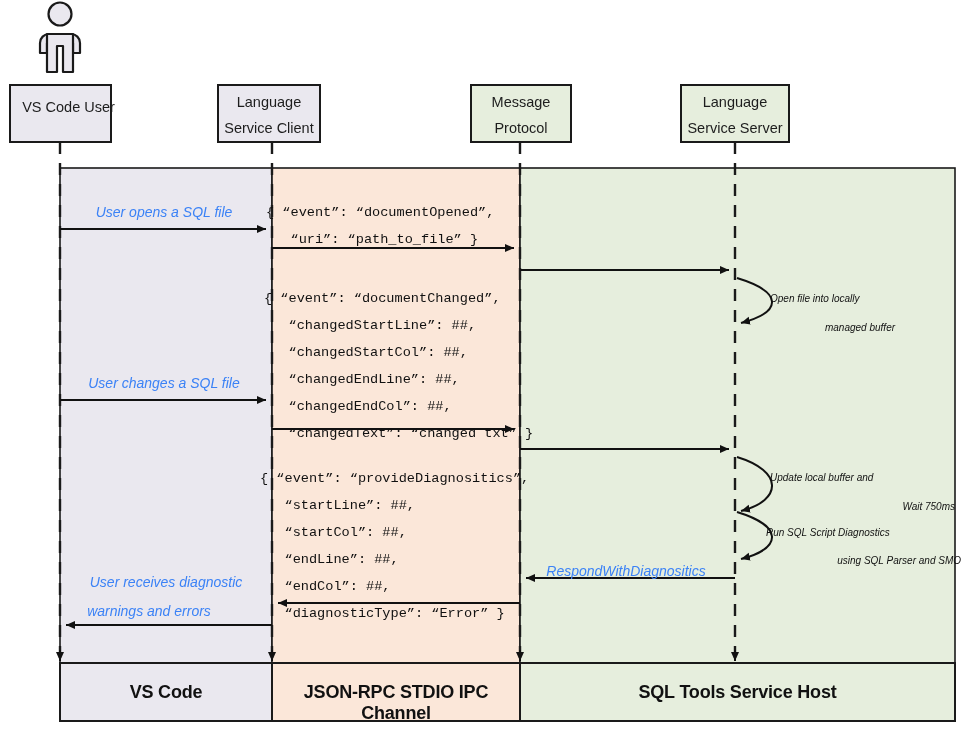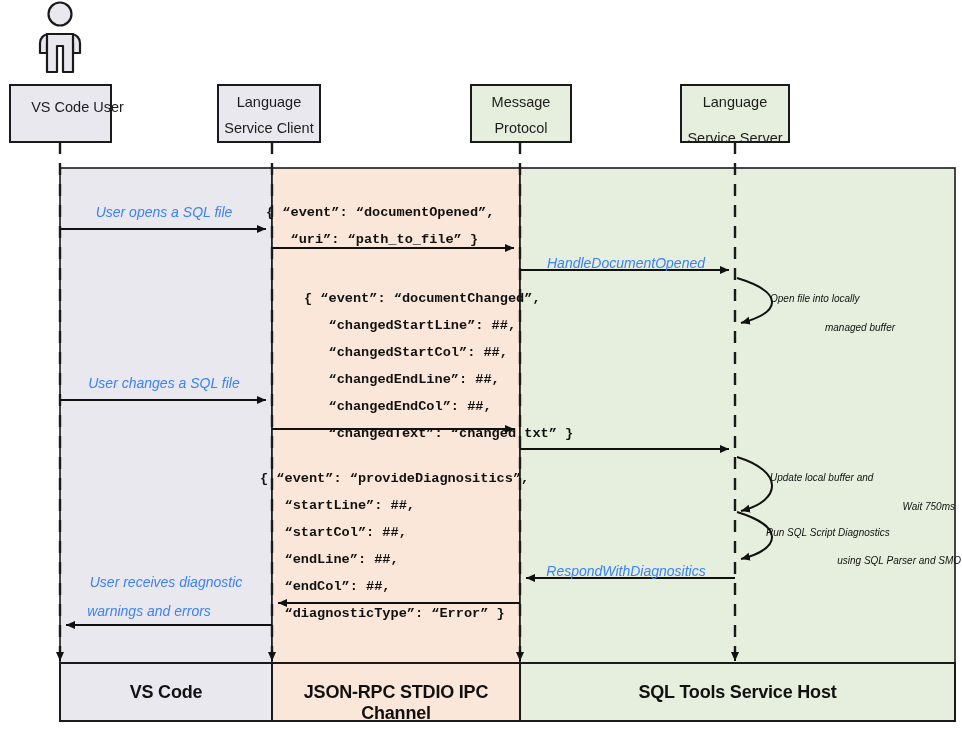--- a/index.html
+++ b/index.html
@@ -20,21 +20,21 @@
   .msg-label{
     position:absolute;
     font-family:"Liberation Sans",sans-serif;
     font-style:italic;font-size:14px;color:#3b82f6;text-align:center;
     line-height:1.95;white-space:nowrap;
   }
   .json-block{
     position:absolute;
     font-family:"Liberation Mono",monospace;
     font-size:13.6px;color:#111;line-height:1.98;white-space:pre;
-    font-weight:bold;
+    font-weight:normal;
   }
   .note-label{
     position:absolute;
     font-family:"Liberation Sans",sans-serif;
     font-style:italic;font-size:10px;color:#111;text-align:center;
     line-height:1.95;white-space:nowrap;
   }
 </style>
 </head>
 <body>
@@ -101,47 +101,46 @@
       <rect x="520" y="663" width="435" height="58" fill="#e6eedd" stroke="#1a1a1a" stroke-width="2"></rect>
       <g stroke="#111" stroke-width="2" fill="none">
         <line x1="60" y1="650" x2="60" y2="661" marker-end="url(#arrowEnd)"></line>
         <line x1="272" y1="650" x2="272" y2="661" marker-end="url(#arrowEnd)"></line>
         <line x1="520" y1="650" x2="520" y2="661" marker-end="url(#arrowEnd)"></line>
         <line x1="735" y1="650" x2="735" y2="661" marker-end="url(#arrowEnd)"></line>
       </g>
     </g>
   </svg>
 
-  <div class="header-box-label" style="left:27px;top:94px;width:101px;">VS Code User</div>
+  <div class="header-box-label" style="left:18px;top:94px;width:101px;">VS Code User</div>
 
   <div class="header-box-label" style="left:218px;top:89px;width:102px;">Language</div>
   <div class="header-box-label" style="left:218px;top:115px;width:102px;">Service Client</div>
 
   <div class="header-box-label" style="left:471px;top:89px;width:100px;">Message</div>
   <div class="header-box-label" style="left:471px;top:115px;width:100px;">Protocol</div>
 
   <div class="header-box-label" style="left:681px;top:89px;width:108px;">Language</div>
-  <div class="header-box-label" style="left:681px;top:115px;width:108px;margin-top:10px;">Service Server</div>
+  <div class="header-box-label" style="left:681px;top:115px;width:108px;">Service Server</div>
 
   <div class="msg-label" style="left:60px;top:199px;width:208px;">User opens a SQL file</div>
 
   <div class="msg-label" style="left:60px;top:370px;width:208px;">User changes a SQL file</div>
 
   <div class="msg-label" style="left:60px;top:569px;width:212px;">User receives diagnostic</div>
   <div class="msg-label" style="left:43px;top:598px;width:212px;">warnings and errors</div>
 
-  <div class="msg-label" style="left:523px;top:250px;width:206px;">HandleDocumentOpened</div>
 
 
   <div class="msg-label" style="left:523px;top:558px;width:206px;">RespondWithDiagnositics</div>
 
   <div class="json-block" style="left:266px;top:200px;">{ “event”: “documentOpened”,
    “uri”: “path_to_file” }</div>
 
-  <div class="json-block" style="left:264px;top:286px;margin-left:40px;">{ “event”: “documentChanged”,
+  <div class="json-block" style="left:264px;top:286px;">{ “event”: “documentChanged”,
    “changedStartLine”: ##,
    “changedStartCol”: ##,
    “changedEndLine”: ##,
    “changedEndCol”: ##,
    “changedText”: “changed txt” }</div>
 
   <div class="json-block" style="left:260px;top:466px;">{ “event”: “provideDiagnositics”,
    “startLine”: ##,
    “startCol”: ##,
    “endLine”: ##,

